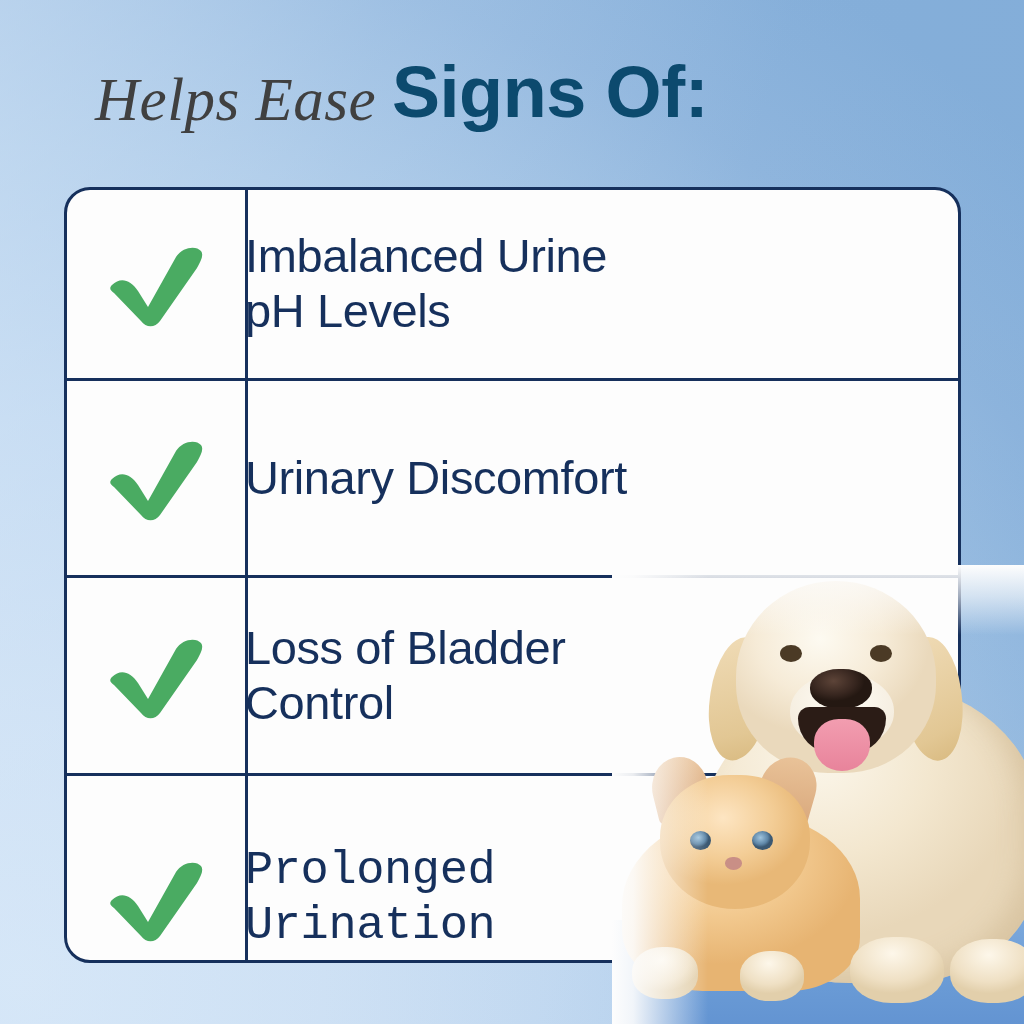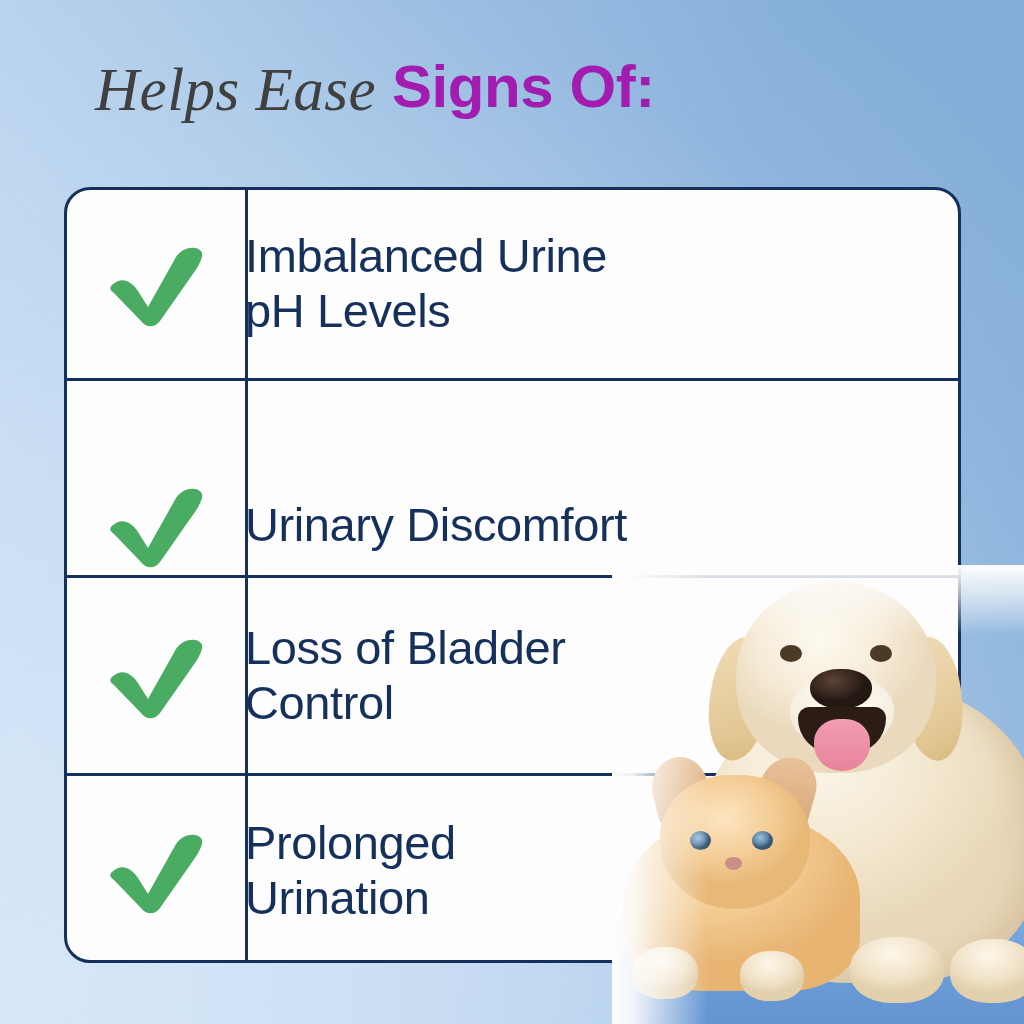--- a/index.html
+++ b/index.html
@@ -30,22 +30,22 @@
   #heading .serif-italic {
     font-family:"Liberation Serif", serif;
     font-style:italic;
     font-size:61px;
     color:#404040;
     letter-spacing:0.5px;
   }
   #heading .sans-bold {
     font-family:"Liberation Sans", sans-serif;
     font-weight:bold;
-    font-size:60px;
-    color:#a21caf;
+    font-size:72px;
+    color:#0c4a6e;
     letter-spacing:-0.4px;
     position:relative;
     top:-3px;
   }
 
   
   #card {
     position:absolute;
     left:64px; top:187px;
     width:897px; height:776px;
@@ -235,21 +235,21 @@
         </svg>
       </span>
     </div>
     <div class="label-cell">
       <div class="label" style="white-space:pre-line;">Imbalanced Urine
 pH Levels</div>
     </div>
   </div>
   <div class="row-sep" style="top:188px;"></div>
 
-  <div class="row" style="top:191px; height:194px;margin-top:47px;">
+  <div class="row" style="top:191px; height:194px;">
     <div class="check-cell">
       <span>
         <svg width="104" height="86" viewBox="0 0 104 86" aria-hidden="true">
           <path d="M8 44 C16 36 26 38 34 50 L44 66 L72 16 C78 6 92 4 97 10 C100 14 97 20 93 27 L56 80 C51 87 42 87 37 80 L10 52 C6 49 5 47 8 44 Z" fill="#4aab62"></path>
         </svg>
       </span>
     </div>
     <div class="label-cell">
       <div class="label" style="white-space:pre-line;">Urinary Discomfort</div>
     </div>
@@ -264,21 +264,21 @@
         </svg>
       </span>
     </div>
     <div class="label-cell">
       <div class="label" style="white-space:pre-line;">Loss of Bladder
 Control</div>
     </div>
   </div>
   <div class="row-sep" style="top:583px;"></div>
 
-  <div class="row" style="top:586px; height:190px;">
+  <div class="row" style="top:614px; height:190px;font-family:Liberation Mono, monospace;">
     <div class="check-cell">
       <span>
         <svg width="104" height="86" viewBox="0 0 104 86" aria-hidden="true">
           <path d="M8 44 C16 36 26 38 34 50 L44 66 L72 16 C78 6 92 4 97 10 C100 14 97 20 93 27 L56 80 C51 87 42 87 37 80 L10 52 C6 49 5 47 8 44 Z" fill="#4aab62"></path>
         </svg>
       </span>
     </div>
     <div class="label-cell">
       <div class="label" style="white-space:pre-line;">Prolonged
 Urination</div>

